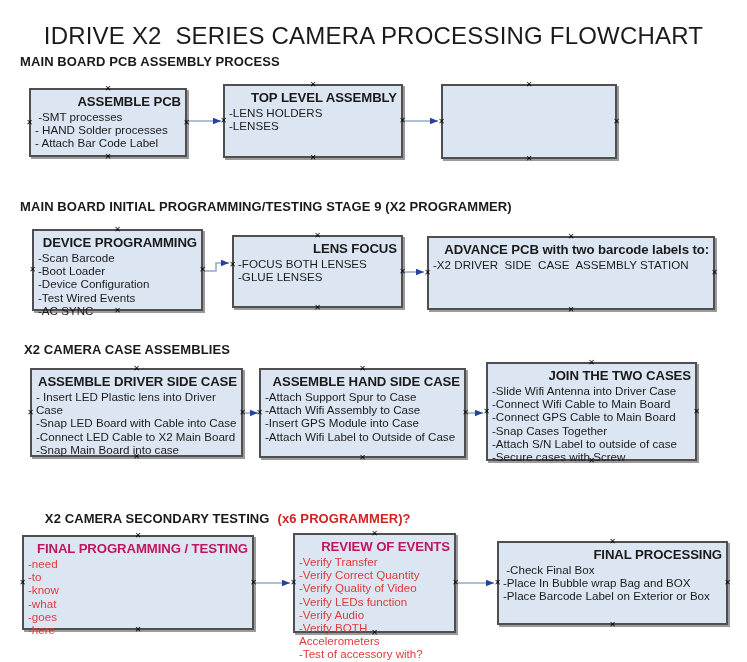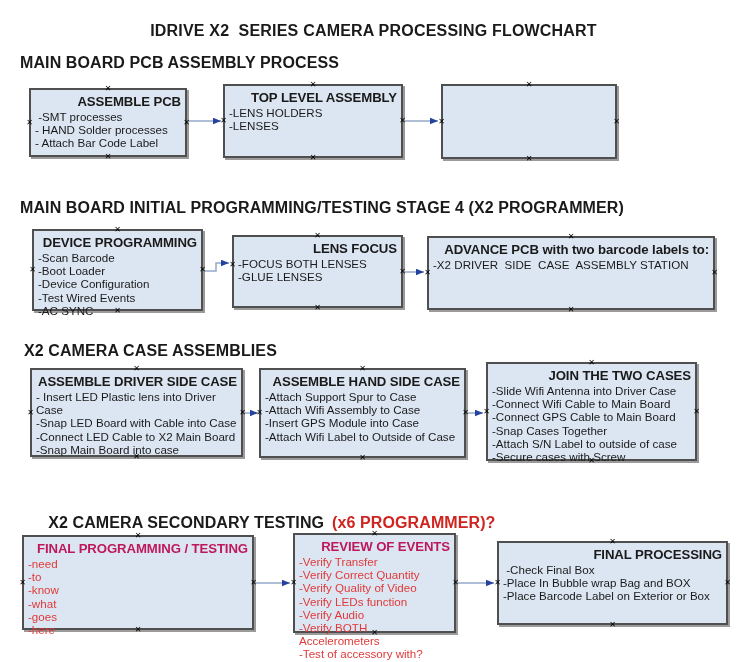--- a/index.html
+++ b/index.html
@@ -1,22 +1,22 @@
 <!DOCTYPE html>
 <html><head>
 <meta charset="utf-8">
 <style>
   html,body{margin:0;padding:0;background:#ffffff;}
   body{width:747px;height:662px;position:relative;font-family:"Liberation Sans",sans-serif;color:#1a1a1a;}
   .stage{position:absolute;left:0;top:0;width:747px;height:662px;overflow:hidden;}
 
   .main-title{position:absolute;top:22px;left:0;width:747px;text-align:center;
-    font-size:16px;font-weight:bold;white-space:pre;letter-spacing:.2px;}
-
-  .sec-h{position:absolute;font-size:16px;font-weight:bold;white-space:pre;letter-spacing:.1px;}
+    font-size:24px;font-weight:normal;white-space:pre;letter-spacing:.2px;}
+
+  .sec-h{position:absolute;font-size:13px;font-weight:bold;white-space:pre;letter-spacing:.1px;}
   .sec-h .red-suffix{color:#cf2420;margin-left:8px;}
 
   .box{position:absolute;box-sizing:border-box;background:#dce6f2;border:2px solid #4f4f4f;
     box-shadow:2px 2px 0 #9b9b9b;padding:2px 4px 0 4px;z-index:1;}
   .bt{font-size:13.2px;font-weight:bold;line-height:15px;white-space:pre-wrap;margin:2px 0 1px 1px;letter-spacing:-.1px;text-align:right;}
   .bt.roomy{line-height:23px;}
   .bi{font-size:11.6px;line-height:13.2px;white-space:pre-wrap;}
   .red-t{color:#be185d;}
   .red-i{color:#e03a3a;}
 
@@ -31,21 +31,21 @@
   svg.arrows line, svg.arrows polyline{stroke:#94a9c9;stroke-width:1.5;fill:none;}
 </style>
 </head>
 <body>
 
 <div class="stage">
 
   <div class="main-title">IDRIVE X2  SERIES CAMERA PROCESSING FLOWCHART</div>
 
   <div class="sec-h" style="left:20px;top:54px">MAIN BOARD PCB ASSEMBLY PROCESS</div>
-  <div class="sec-h" style="left:20px;top:199px">MAIN BOARD INITIAL PROGRAMMING/TESTING STAGE 4 (X2 PROGRAMMER)</div>
+  <div class="sec-h" style="left:20px;top:199px">MAIN BOARD INITIAL PROGRAMMING/TESTING STAGE 9 (X2 PROGRAMMER)</div>
   <div class="sec-h" style="left:24px;top:342px">X2 CAMERA CASE ASSEMBLIES</div>
   <div class="sec-h" style="left:30px;top:496px">
     <span>X2 CAMERA SECONDARY TESTING</span><span class="red-suffix">(x6 PROGRAMMER)?</span>
   </div>
 
   <div class="box" style="left:29px;top:88px;width:158px;height:69px">
     <span class="hd t">✕</span>
     <span class="hd b">✕</span>
     <span class="hd l">✕</span>
     <span class="hd r">✕</span>

